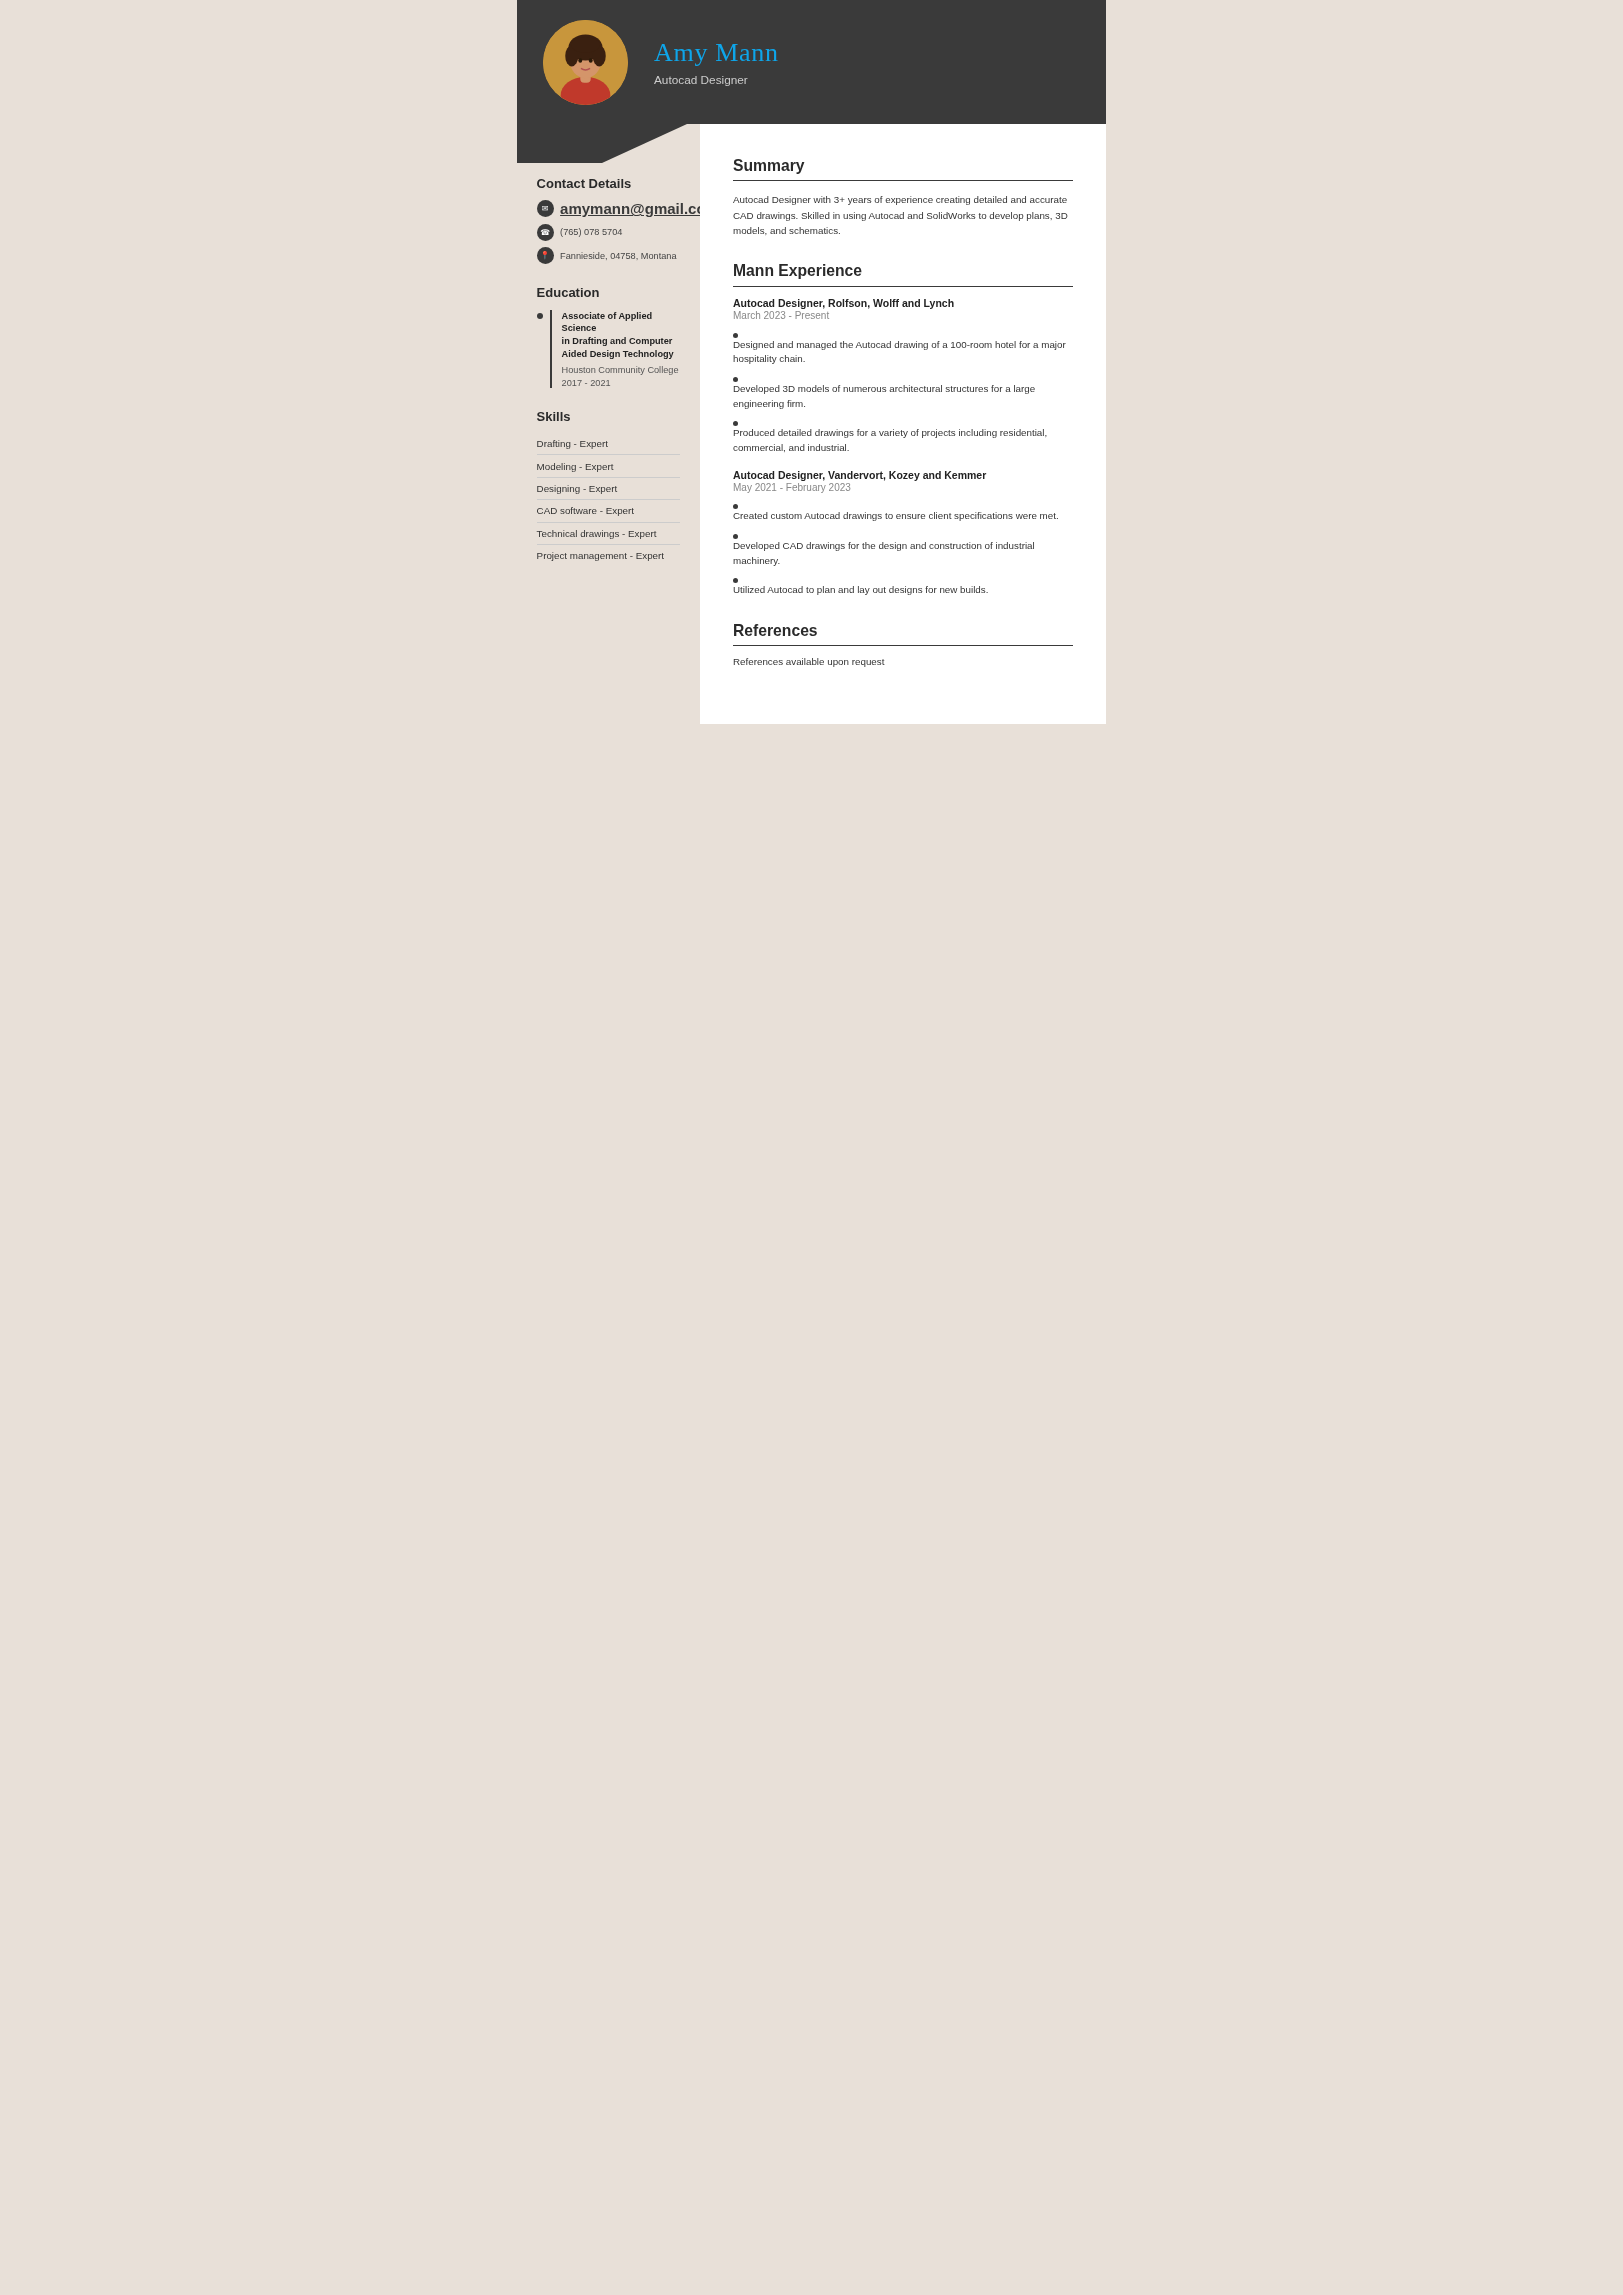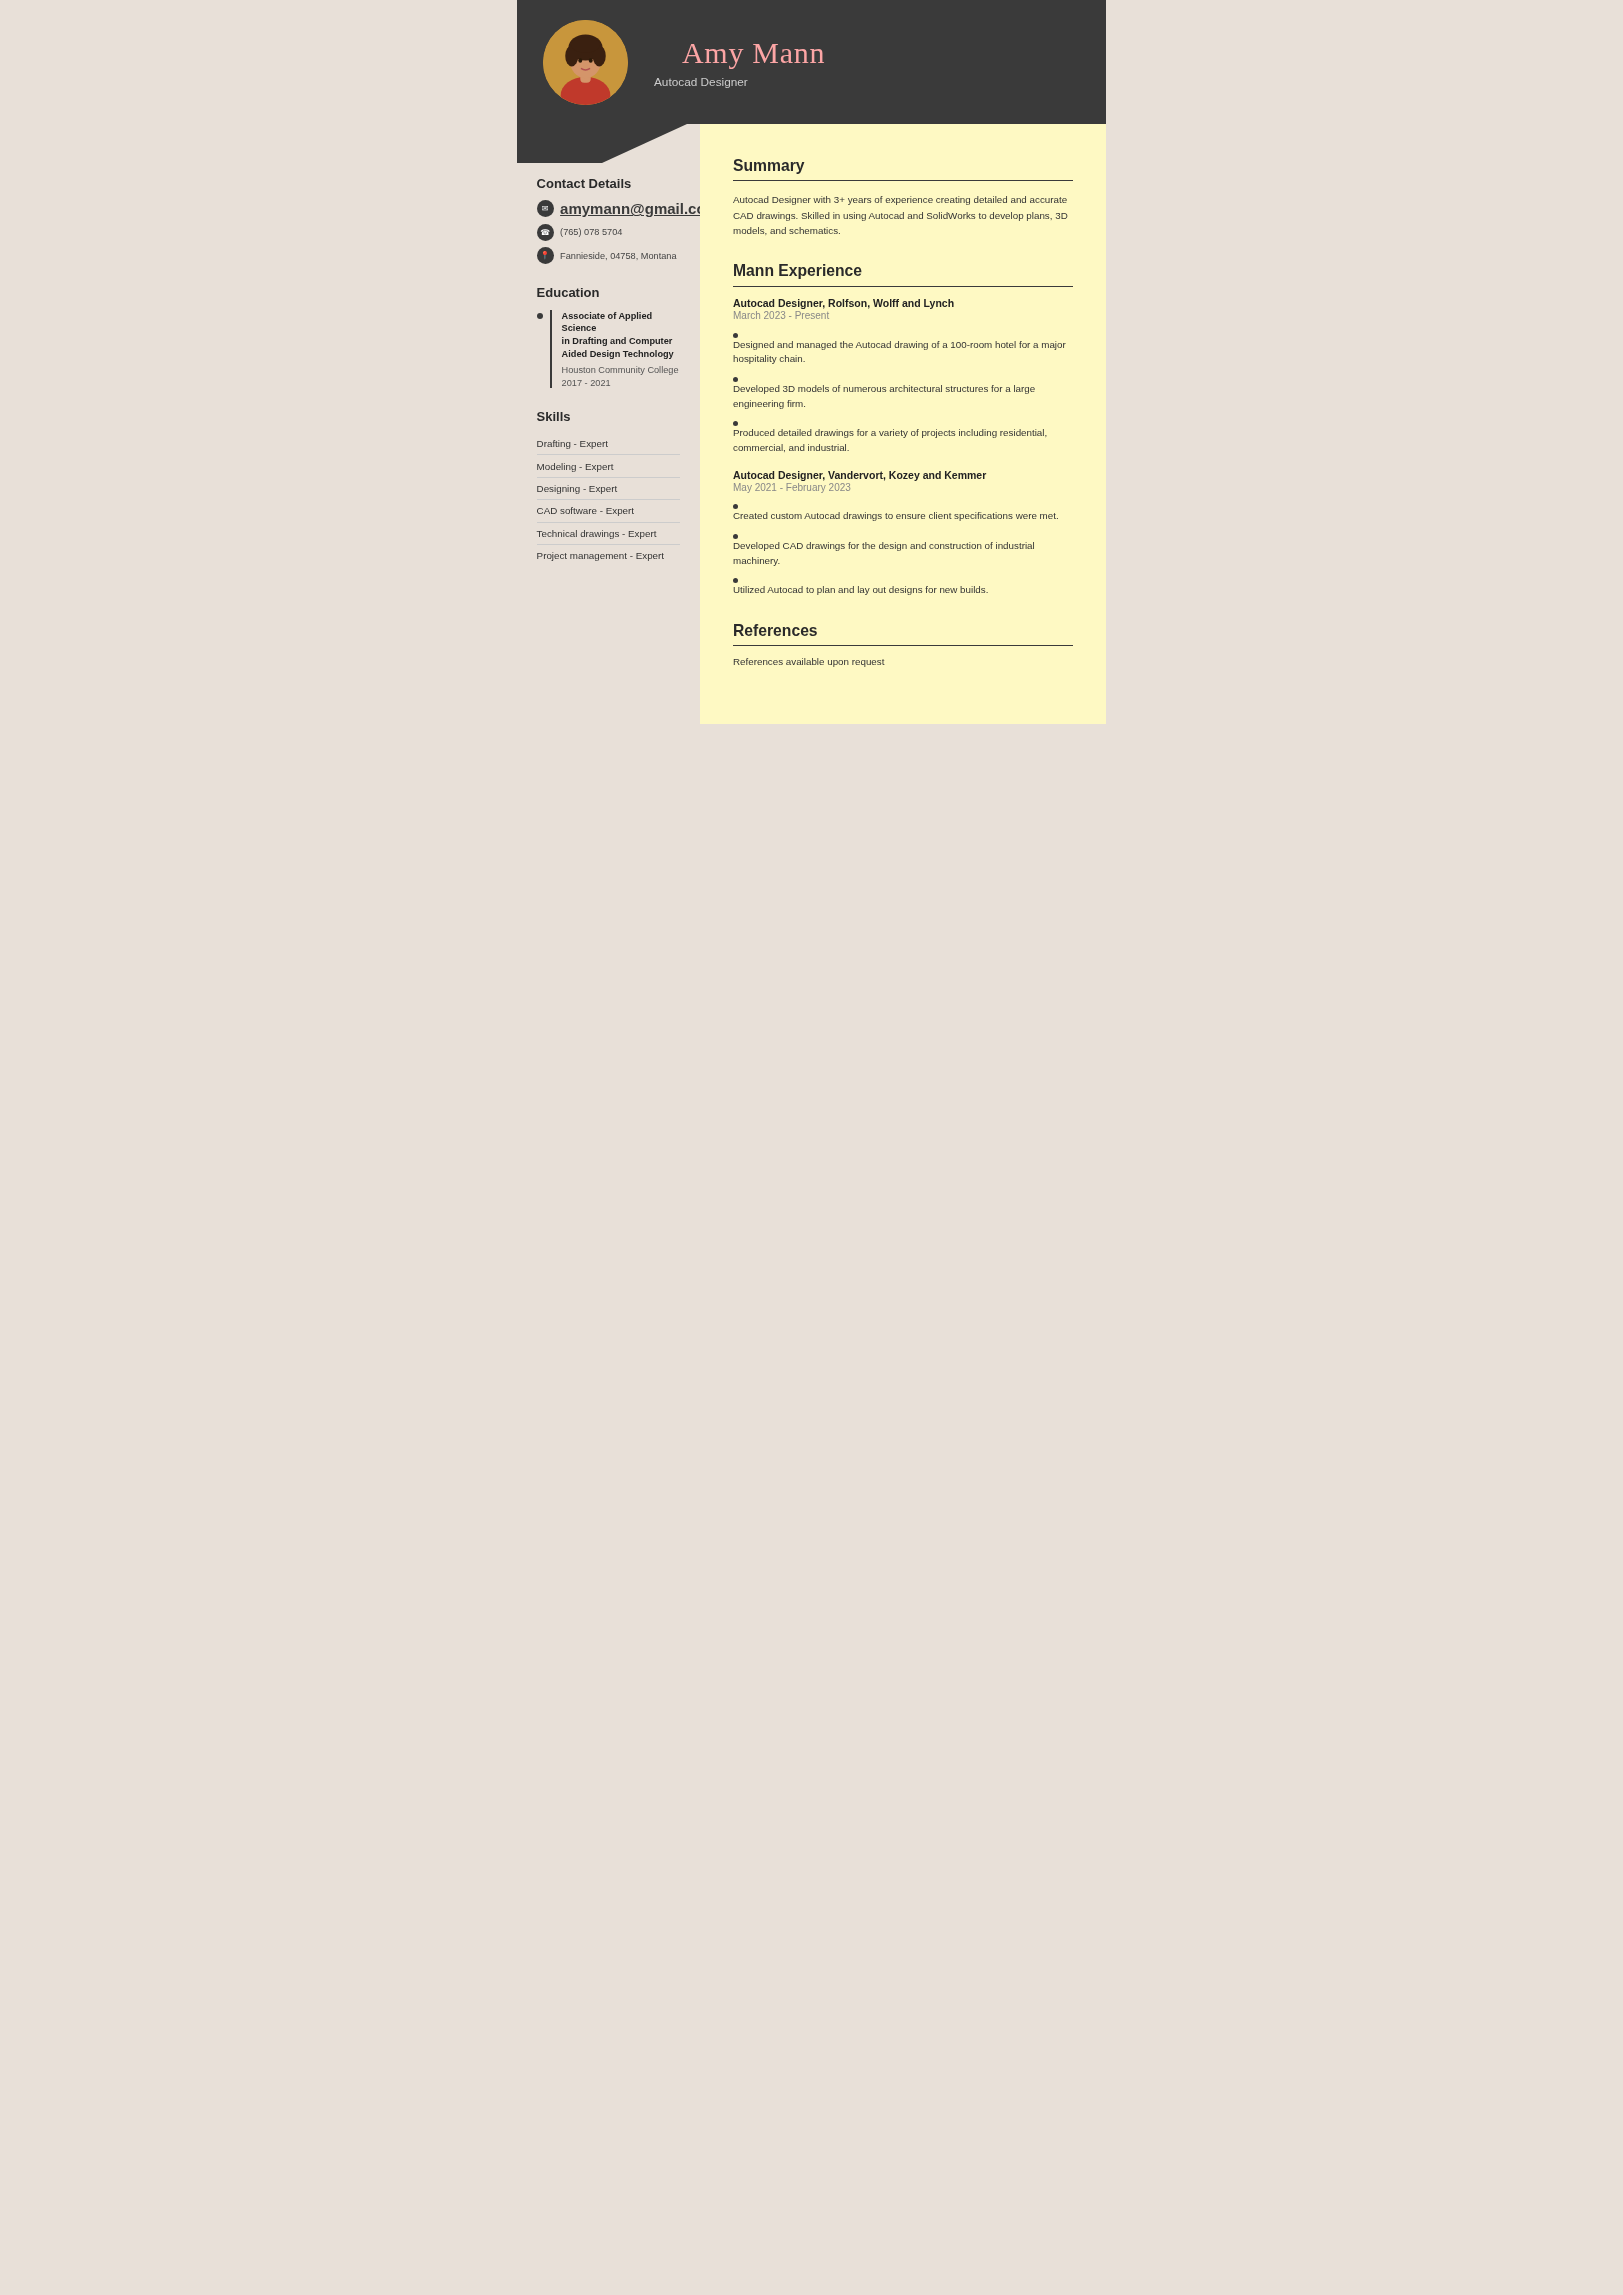--- a/index.html
+++ b/index.html
@@ -31,26 +31,25 @@
       justify-content: center;
     }
     .avatar-svg {
       width: 85px;
       height: 85px;
     }
     .header-text {
       margin-left: 26px;
     }
     .header-name {
-      font-size: 30px;
+      font-size: 26px;
       font-weight: 300;
-      color: #fca5a5;
+      color: #0ea5e9;
       letter-spacing: 0.7px;
       font-family: 'Georgia', serif;
-      margin-left: 28px;
     }
     .header-title {
       font-size: 11.8px;
       color: #cccccc;
       margin-top: 5.2px;
       font-weight: normal;
       font-family: Arial, sans-serif;
     }
 
     
@@ -152,21 +151,21 @@
       padding: 5.2px 0;
       border-bottom: 0.7px solid #ccc;
     }
     .skill-item:last-child {
       border-bottom: none;
     }
 
     
     .content {
       flex: 1;
-      background: #fef9c3;
+      background: #ffffff;
       padding: 33px 33px 33px 33px;
     }
 
     .content-section {
       margin-bottom: 23.6px;
     }
 
     .section-title {
       font-size: 15.7px;
       font-weight: bold;

